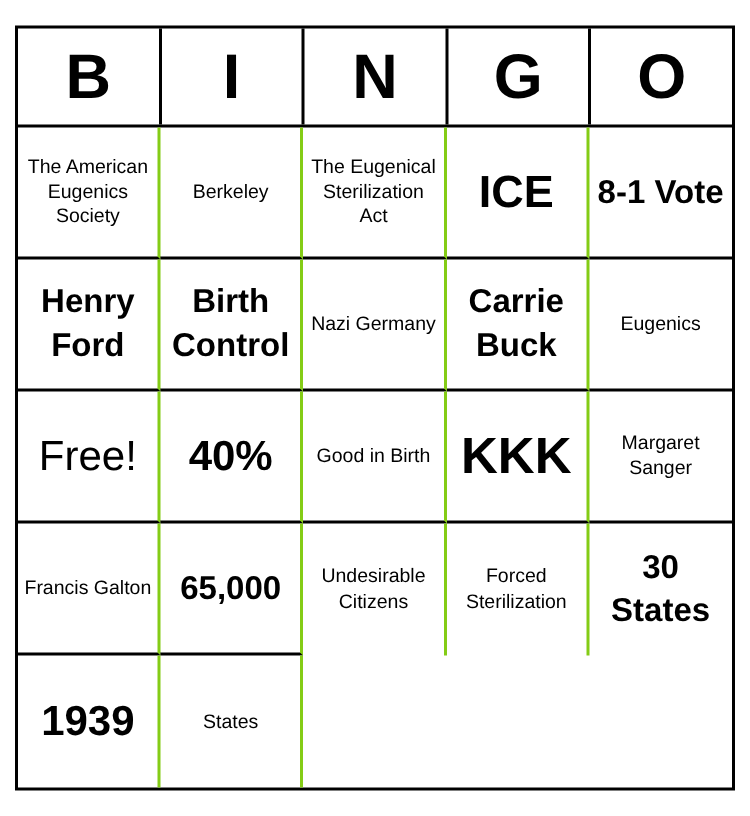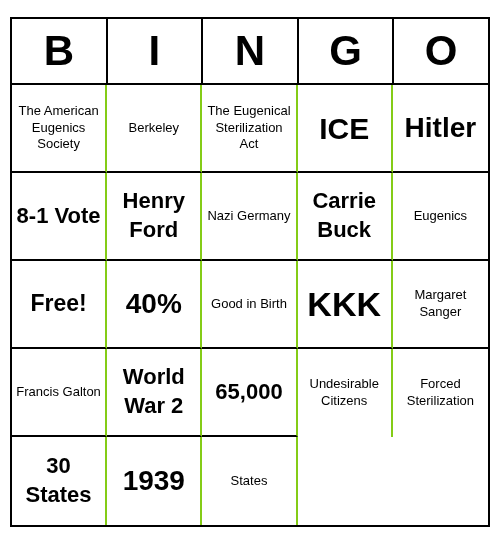--- a/index.html
+++ b/index.html
@@ -55,22 +55,22 @@
     }
     .bingo-cell.large-text {
       font-size: 22px;
       font-weight: bold;
     }
     .bingo-cell.xlarge-text {
       font-size: 28px;
       font-weight: bold;
     }
     .bingo-cell.free {
-      font-size: 23px;
-      font-weight: bold;
+      font-size: 28px;
+      font-weight: normal;
     }
     .bingo-cell.ice-text {
       font-size: 30px;
       font-weight: bold;
     }
     .bingo-cell.kkk-text {
       font-size: 34px;
       font-weight: bold;
     }
   </style>
@@ -83,33 +83,32 @@
       <div class="bingo-header-cell">I</div>
       <div class="bingo-header-cell">N</div>
       <div class="bingo-header-cell">G</div>
       <div class="bingo-header-cell">O</div>
     </div>
   <div class="bingo-grid">
       <div class="bingo-cell">The American Eugenics Society</div>
       <div class="bingo-cell">Berkeley</div>
       <div class="bingo-cell">The Eugenical Sterilization Act</div>
       <div class="bingo-cell ice-text">ICE</div>
-      <div class="bingo-cell xlarge-text">Hitler</div>
       <div class="bingo-cell large-text">8-1 Vote</div>
       <div class="bingo-cell large-text">Henry Ford</div>
+      <div class="bingo-cell large-text">Birth Control</div>
       <div class="bingo-cell">Nazi Germany</div>
       <div class="bingo-cell large-text">Carrie Buck</div>
       <div class="bingo-cell">Eugenics</div>
       <div class="bingo-cell free">Free!</div>
       <div class="bingo-cell xlarge-text">40%</div>
       <div class="bingo-cell">Good in Birth</div>
       <div class="bingo-cell kkk-text">KKK</div>
       <div class="bingo-cell">Margaret Sanger</div>
       <div class="bingo-cell">Francis Galton</div>
-      <div class="bingo-cell large-text">World War 2</div>
       <div class="bingo-cell large-text">65,000</div>
       <div class="bingo-cell">Undesirable Citizens</div>
       <div class="bingo-cell">Forced Sterilization</div>
       <div class="bingo-cell large-text">30 States</div>
       <div class="bingo-cell xlarge-text">1939</div>
       <div class="bingo-cell">States</div>
     </div>
 </div>
 
 </body></html>

